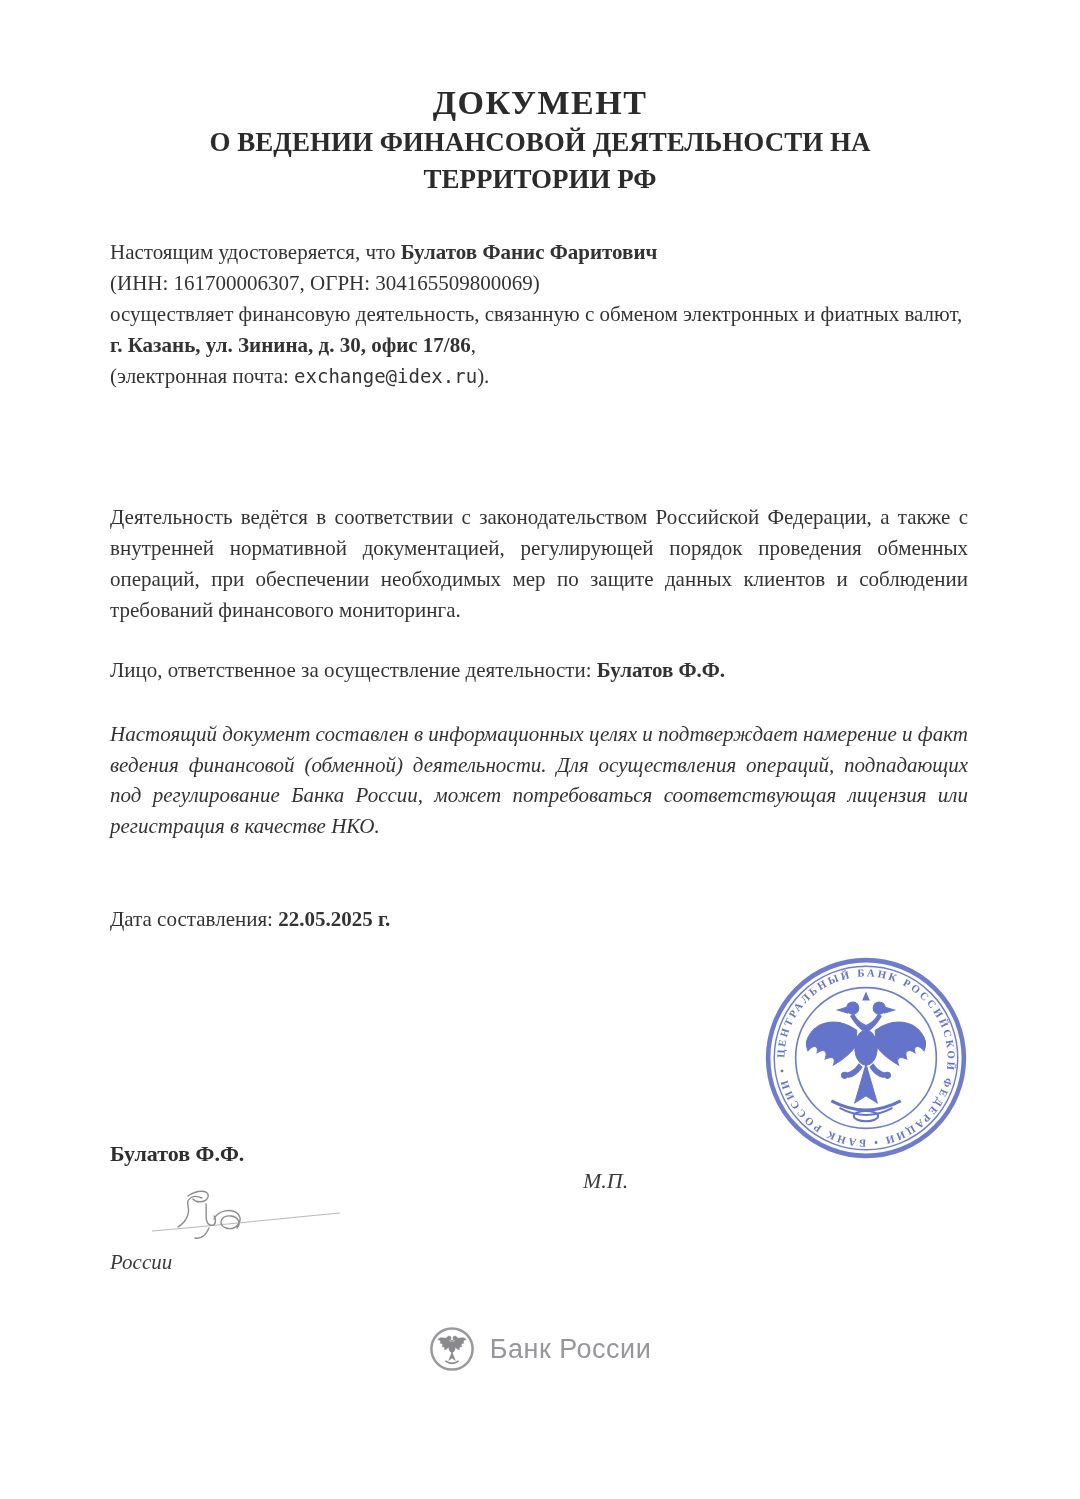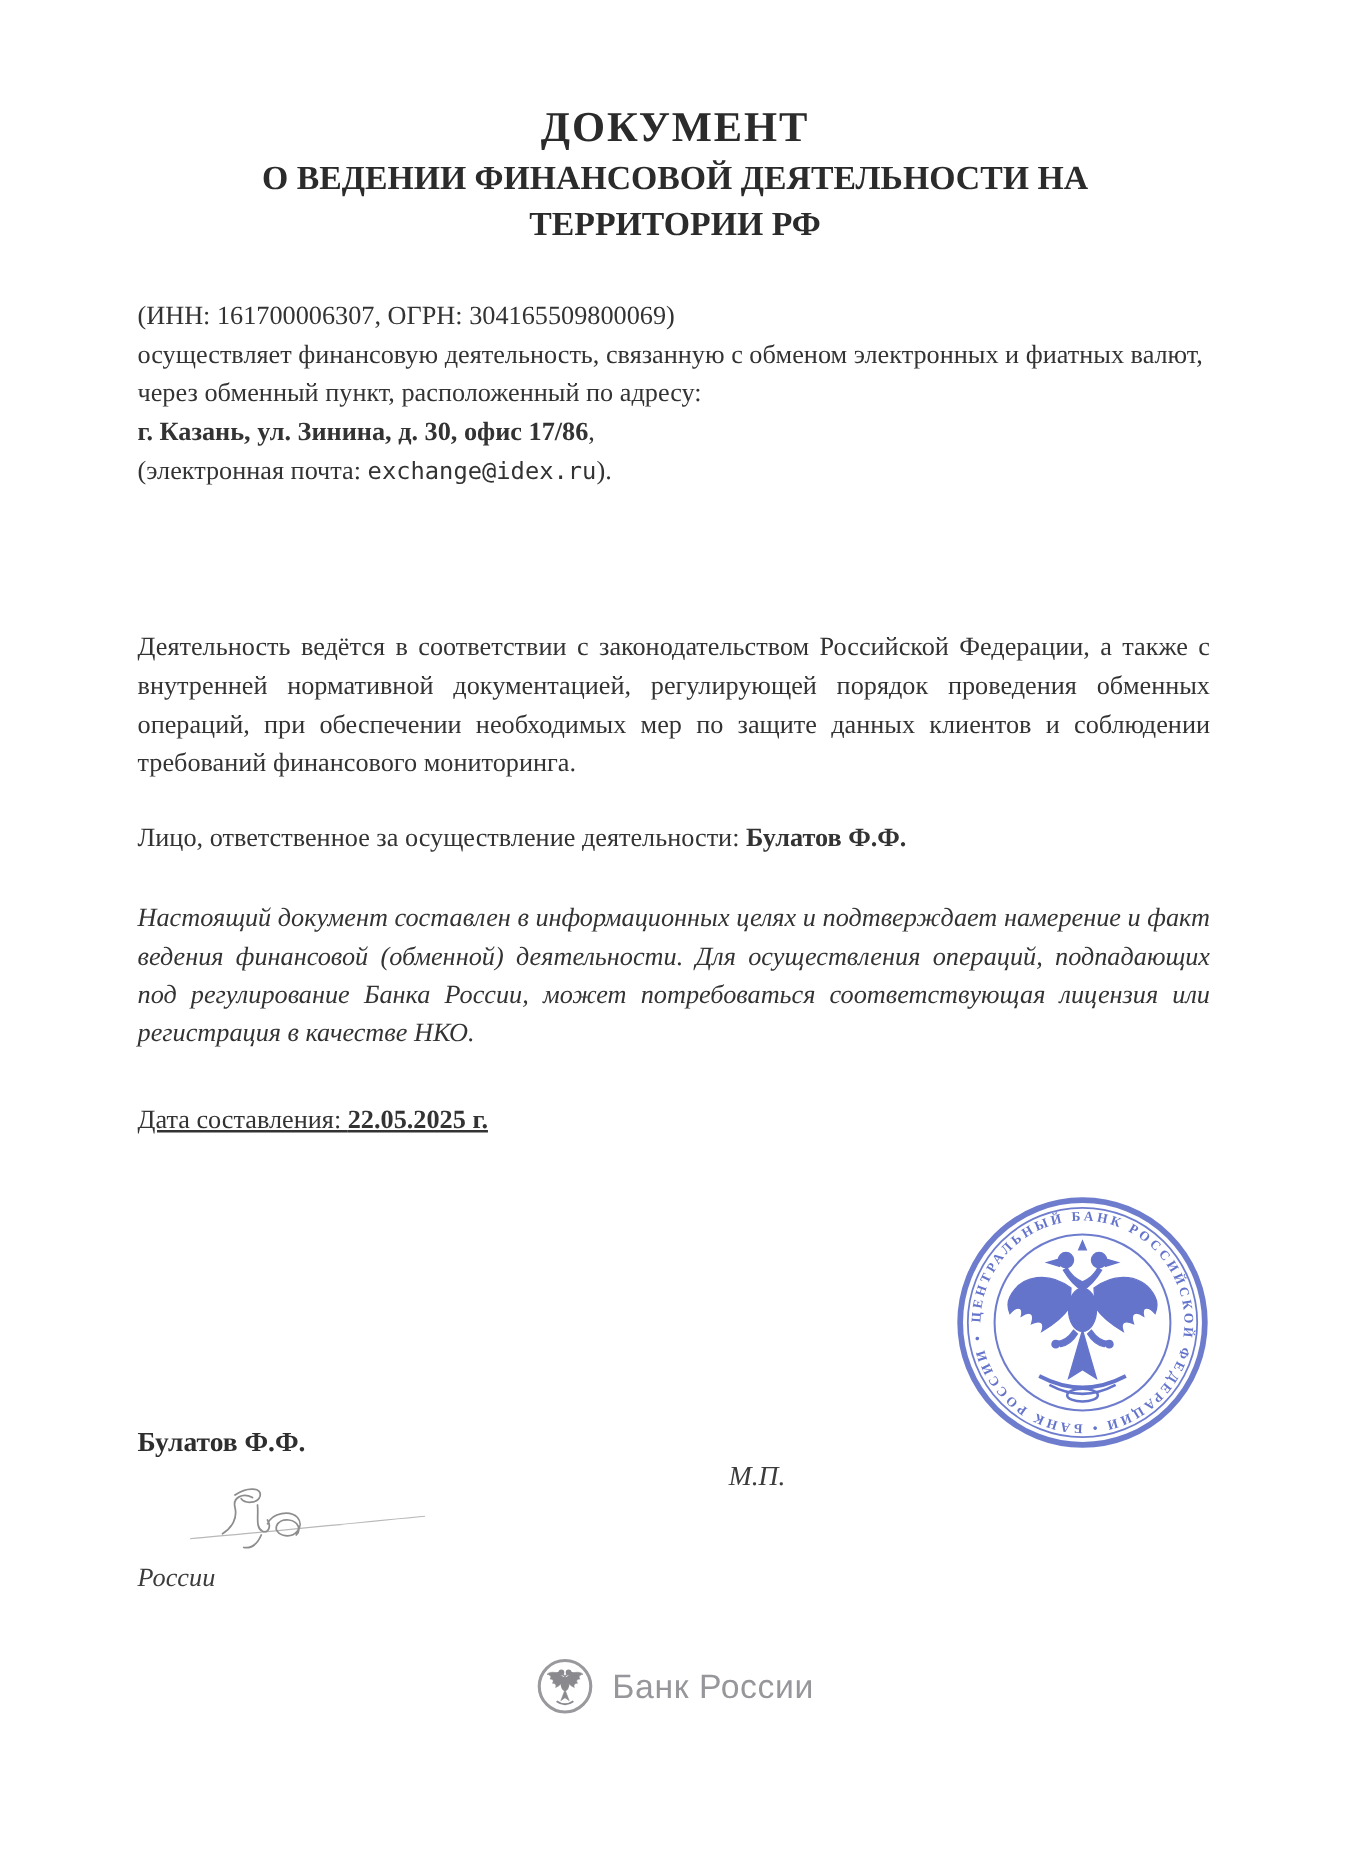--- a/index.html
+++ b/index.html
@@ -16,21 +16,21 @@
   }
   .doc-subtitle {
     top:124px; left:130px; width:820px; text-align:center;
     font-size:27px; font-weight:700; line-height:37px; color:#2b2b2b;
   }
   .bodytext { left:110px; width:858px; font-size:21px; line-height:31px; color:#333; }
   .intro    { top:237px; }
   .para-compliance { top:502px; text-align:justify; }
   .responsible     { top:655px; }
   .disclaimer      { top:719px; font-style:italic; text-align:justify; line-height:30.5px; }
-  .dateline        { top:880px;text-decoration:underline; }
+  .dateline        { top:904px; }
   .bold { font-weight:700; }
   .mono { font-family:"DejaVu Sans Mono", monospace; font-size:19px;margin-top:36px; }
   .stamp-wrap { left:764px; top:953px; width:204px; height:210px; filter:blur(0.5px); }
   .signer-name { left:110px; top:1141px; font-size:22px; font-weight:700; color:#2e2e2e; }
   .mp-label    { left:583px; top:1168px; font-size:22px; font-style:italic; color:#3c3c3c; }
   .sig-wrap    { left:146px; top:1184px; }
   .sig-caption { left:110px; top:1250px; font-size:21px; font-style:italic; color:#3c3c3c; }
   .footer-logo {
     left:0; top:1326px; width:100%;
     display:flex; justify-content:center; align-items:center; gap:15px;
@@ -42,23 +42,23 @@
 </style>
 </head>
 <body>
 
 <div class="page">
 
   <h1 class="abs doc-title">ДОКУМЕНТ</h1>
   <h2 class="abs doc-subtitle">О ВЕДЕНИИ ФИНАНСОВОЙ ДЕЯТЕЛЬНОСТИ НА ТЕРРИТОРИИ РФ</h2>
 
   <div class="abs bodytext intro">
+    <div><span>Настоящим удостоверяется, что </span><span class="bold">Булатов Фанис Фаритович</span></div>
     <div>(ИНН: 161700006307, ОГРН: 304165509800069)</div>
     <div>осуществляет финансовую деятельность, связанную с обменом электронных и фиатных валют,</div>
-    <div>через обменный пункт, расположенный по адресу:</div>
     <div><span class="bold">г. Казань, ул. Зинина, д. 30, офис 17/86</span><span>,</span></div>
     <div><span>(электронная почта: </span><span class="mono">exchange@idex.ru</span><span>).</span></div>
   </div>
 
   <p class="abs bodytext para-compliance">Деятельность ведётся в соответствии с законодательством Российской Федерации, а также с внутренней нормативной документацией, регулирующей порядок проведения обменных операций, при обеспечении необходимых мер по защите данных клиентов и соблюдении требований финансового мониторинга.</p>
 
   <div class="abs bodytext responsible"><span>Лицо, ответственное за осуществление деятельности: </span><span class="bold">Булатов Ф.Ф.</span></div>
 
   <p class="abs bodytext disclaimer">Настоящий документ составлен в информационных целях и подтверждает намерение и факт ведения финансовой (обменной) деятельности. Для осуществления операций, подпадающих под регулирование Банка России, может потребоваться соответствующая лицензия или регистрация в качестве НКО.</p>
 

